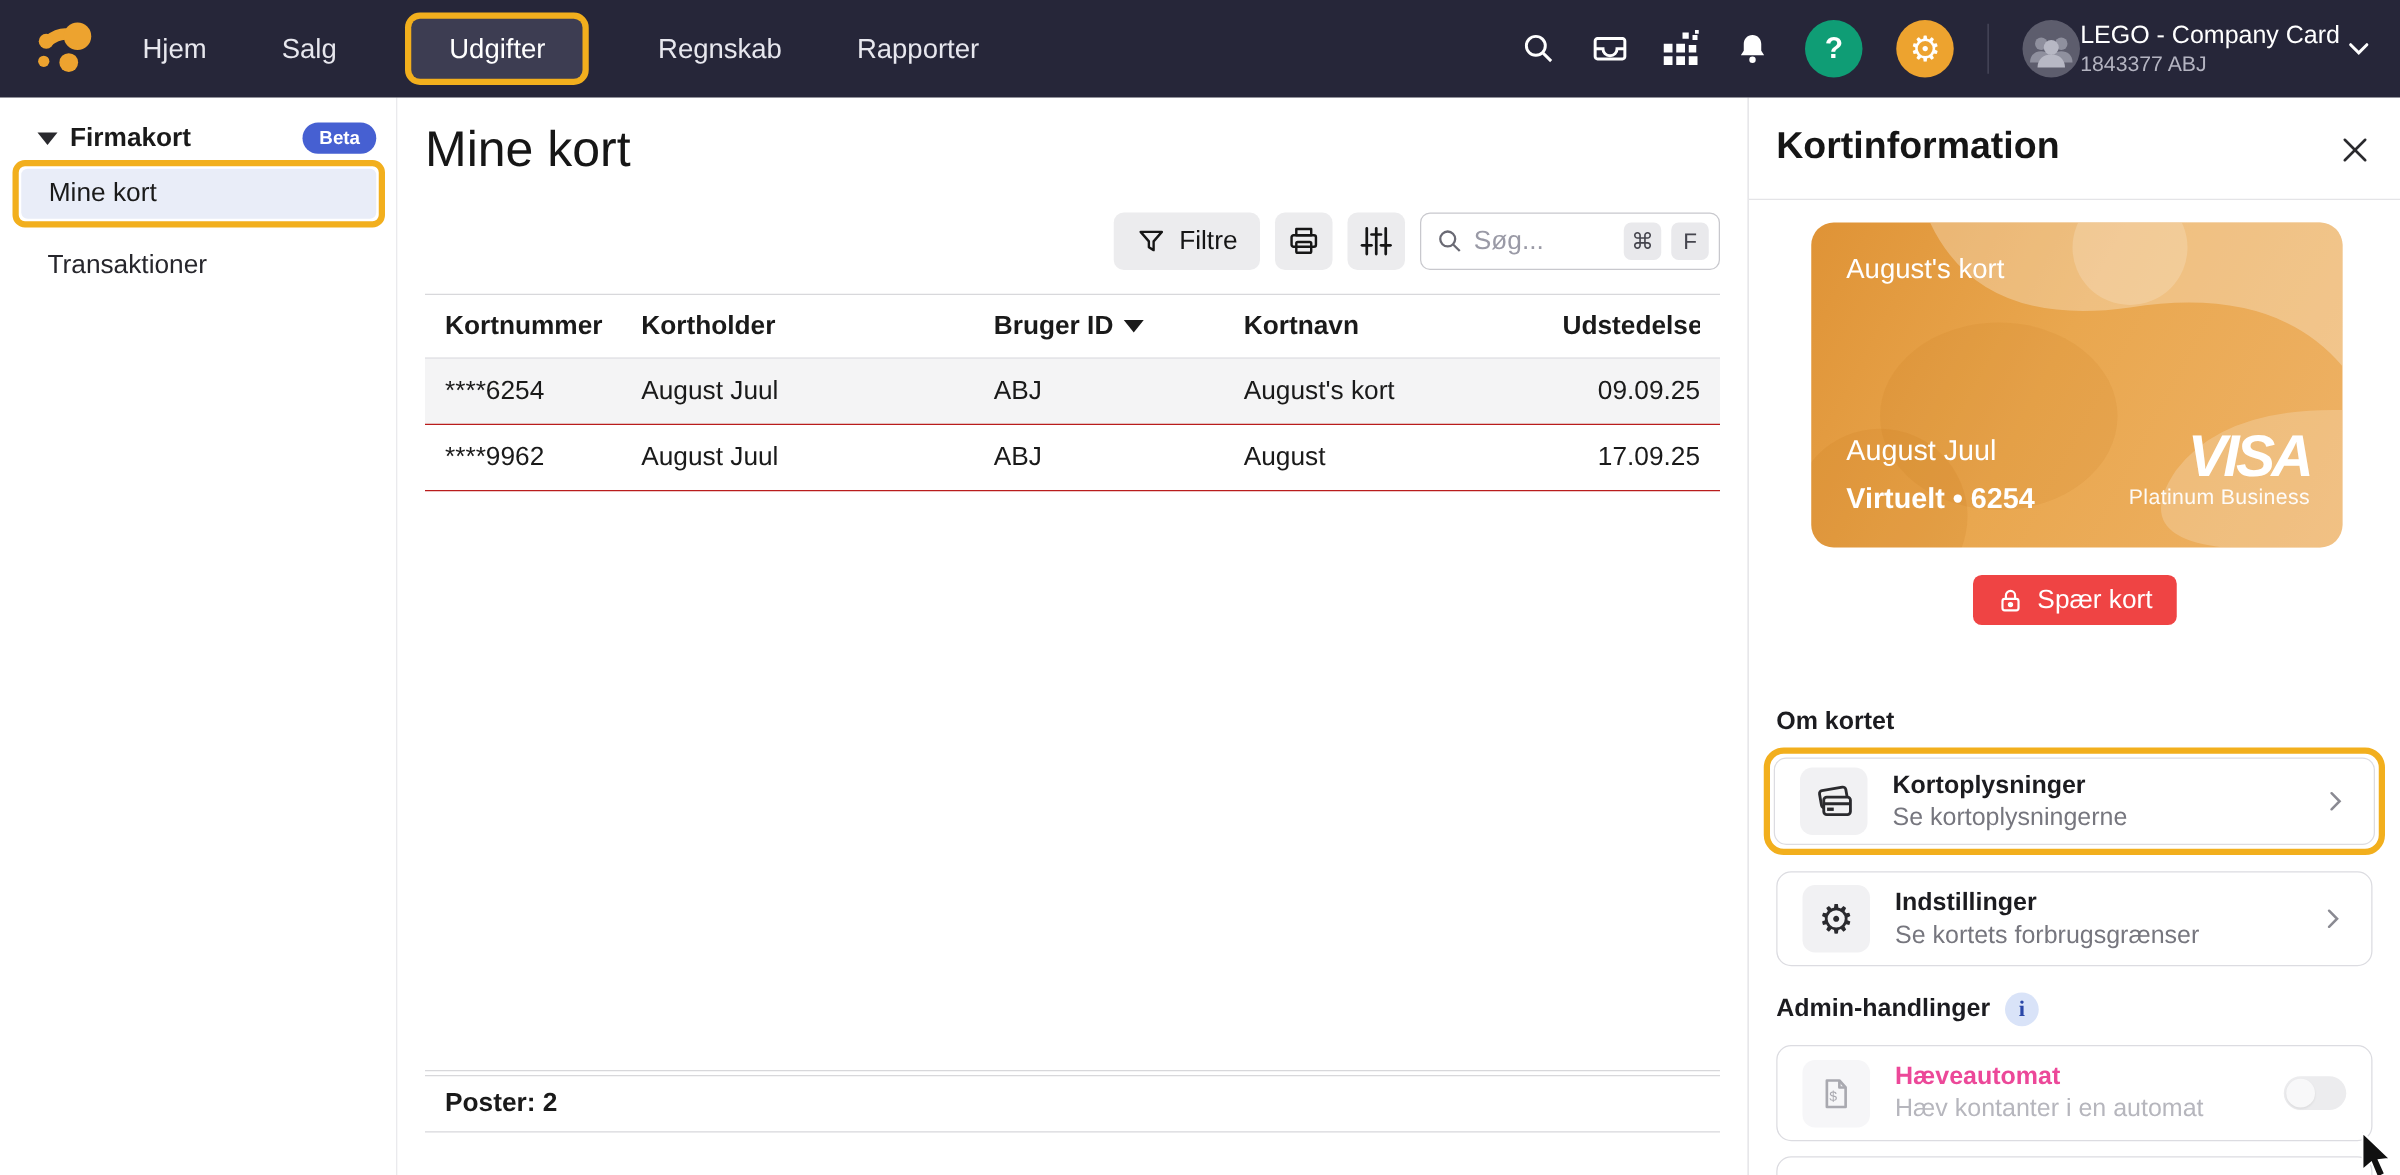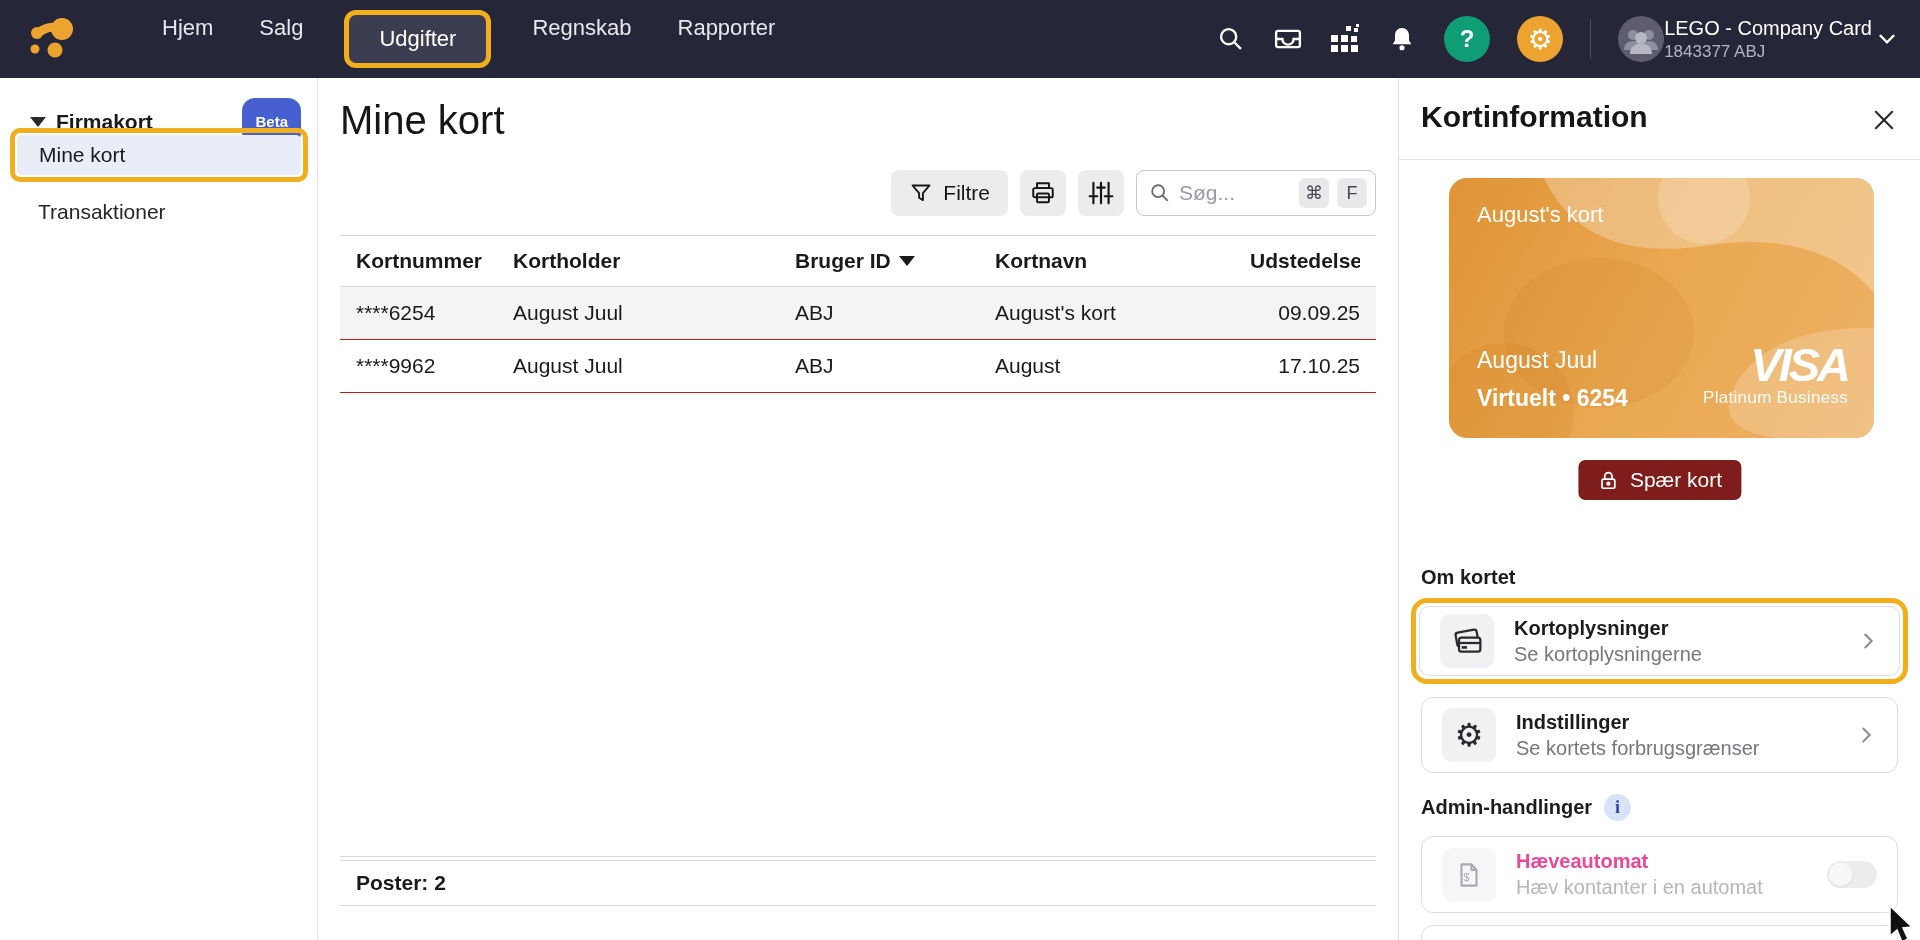--- a/index.html
+++ b/index.html
@@ -3,21 +3,21 @@
 <meta charset="utf-8">
 <style>
   * { margin:0; padding:0; box-sizing:border-box; }
   html,body { width:1920px; height:940px; overflow:hidden; background:#fff;
     font-family:"Liberation Sans","DejaVu Sans",sans-serif; color:#1a1a1a; }
 
   
   .topbar { position:absolute; top:0; left:0; right:0; height:78px; background:#262639;
     display:flex; align-items:center; z-index:10; }
   .logo { margin-left:26px; display:flex; align-items:center; }
-  .nav { display:flex; align-items:flex-start; gap:46px; margin-left:84px; }
+  .nav { display:flex; align-items:center; gap:60px; margin-left:36px; }
   .nav-item { color:#e7e7ee; font-size:22px; cursor:pointer; white-space:nowrap; }
   .nav-item.active { color:#fff; background:#3d3d52; padding:11px 30px; border-radius:7px;
     box-shadow:0 0 0 5px #F2AF1D; }
   .topbar-right { margin-left:auto; display:flex; align-items:center; gap:27px; margin-right:18px; }
   .tb-icon { width:30px; height:30px; display:flex; align-items:center; justify-content:center; cursor:pointer; }
   .circle-btn { width:46px; height:46px; border-radius:50%; display:flex; align-items:center;
     justify-content:center; cursor:pointer; color:#fff; font-size:24px; font-weight:bold; }
   .circle-help { background:#0F9D75; }
   .circle-gear { background:#EDA32F; font-size:28px; font-weight:normal; }
   .tb-divider { width:1px; height:40px; background:#4b4b5e; }
@@ -28,21 +28,21 @@
   .account-id { font-size:17px; color:#b4b4c1; margin-top:2px; }
 
   
   .sidebar { position:absolute; top:78px; left:0; width:318px; bottom:0; background:#fff;
     border-right:1px solid #e4e4e7; }
   .side-section { display:flex; align-items:center; position:absolute; top:20px; left:30px; right:16px; }
   .caret-down { width:0; height:0; border-left:8px solid transparent; border-right:8px solid transparent;
     border-top:10px solid #2a2a2e; margin-right:10px; cursor:pointer; }
   .side-section-label { font-weight:bold; font-size:21px; }
   .beta { margin-left:auto; background:#4660D2; color:#fff; font-size:15px; font-weight:bold;
-    padding:15px 13px; border-radius:13px; }
+    padding:4px 13px; border-radius:13px; }
   .annot-side { position:absolute; top:50px; left:10px; width:298px; height:54px;
     border:5px solid #F2AF1D; border-radius:10px; padding:2px; }
   .side-item-selected { background:#E9EDF8; border-radius:5px; height:100%; display:flex;
     align-items:center; padding-left:22px; font-size:21px; cursor:pointer; }
   .side-item-plain { position:absolute; top:122px; left:38px; font-size:21px; color:#26262c; cursor:pointer; }
 
   
   .main { position:absolute; top:78px; left:318px; width:1080px; bottom:0; background:#fff; }
   .page-title { position:absolute; top:20px; left:22px; font-size:40px; font-weight:400; color:#161616; }
   .toolbar { position:absolute; top:92px; right:22px; display:flex; gap:12px; height:46px; align-items:stretch; }
@@ -82,21 +82,21 @@
     overflow:hidden; background:linear-gradient(118deg,#df9336 0%,#e9a74f 45%,#eeb266 100%); color:#fff; }
   .bankcard svg.blobs { position:absolute; inset:0; }
   .bc-name { position:absolute; left:28px; top:24px; font-size:22px; }
   .bc-holder { position:absolute; left:28px; bottom:64px; font-size:23px; }
   .bc-type { position:absolute; left:28px; bottom:26px; font-size:23px; font-weight:bold; }
   .bc-visa { position:absolute; right:26px; bottom:30px; text-align:right; }
   .visa-word { font-size:47px; font-weight:bold; font-style:italic; letter-spacing:-3px; line-height:.85; }
   .visa-tier { font-size:17px; margin-top:3px; opacity:.95; letter-spacing:.3px; }
 
   .block-btn { position:absolute; top:382px; left:50%; transform:translateX(-50%); height:40px;
-    background:#7f1d1d; border:none; border-radius:7px; color:#fff; display:flex; align-items:center;
+    background:#ef4444; border:none; border-radius:7px; color:#fff; display:flex; align-items:center;
     gap:11px; padding:0 19px; font-size:21px; cursor:pointer; white-space:nowrap; }
 
   .sec-label { position:absolute; left:22px; font-weight:bold; font-size:20px; color:#1c1c20;
     display:flex; align-items:center; }
   .sec-about { top:488px; } .sec-admin { top:716px; }
   .info-badge { width:27px; height:27px; border-radius:50%; background:#d9e3f8; color:#2a47a8;
     display:inline-flex; align-items:center; justify-content:center;
     font-family:"Liberation Serif","DejaVu Serif",serif; font-weight:bold; font-size:18px;
     margin-left:12px; cursor:pointer; }
 
@@ -290,21 +290,21 @@
         <span>August Juul</span>
         <span>ABJ</span>
         <span>August's kort</span>
         <span class="col-right">09.09.25</span>
       </div>
       <div class="t-row">
         <span>****9962</span>
         <span>August Juul</span>
         <span>ABJ</span>
         <span>August</span>
-        <span class="col-right">17.10.25</span>
+        <span class="col-right">17.09.25</span>
       </div>
     </div>
     <div class="t-footer">
       <span>Poster: 2</span>
     </div>
   </div>
 </main>
 
 <section class="panel">
   <div class="panel-header">

